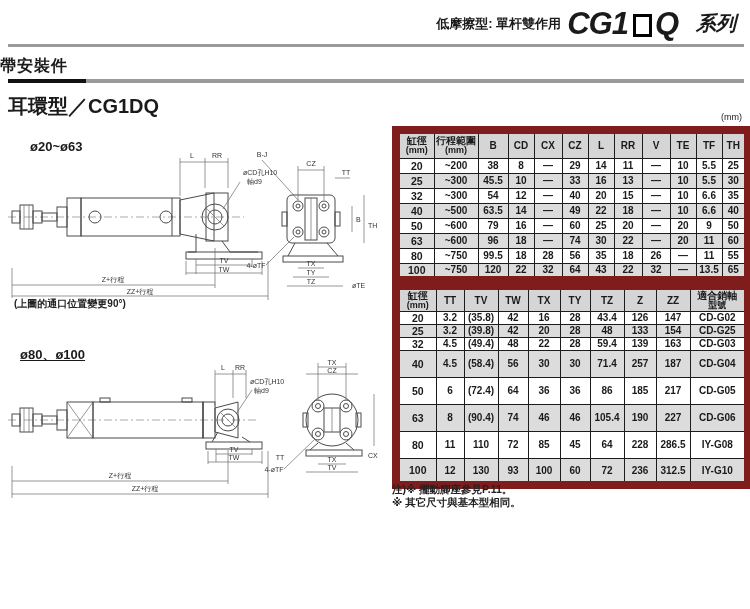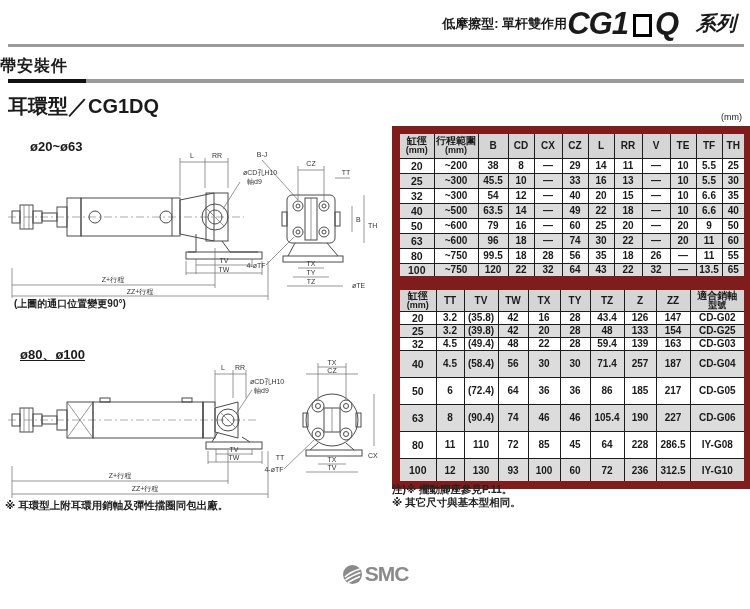--- a/index.html
+++ b/index.html
@@ -2,21 +2,21 @@
 <html><head>
 <meta charset="utf-8">
 <style>
   * { margin:0; padding:0; box-sizing:border-box; }
   html,body { background:#fff; }
   body { font-family:"Liberation Sans","DejaVu Sans",sans-serif; color:#1a1a1a; }
   #page { position:relative; width:750px; height:609px; background:#fff; overflow:hidden; }
 
   
   .title-block { position:absolute; top:8px; right:14px; display:flex; align-items:flex-end; white-space:nowrap; }
-  .subtitle { font-size:13px; font-weight:bold; padding-bottom:6px; }
+  .subtitle { font-size:13px; font-weight:bold; padding-bottom:6px; margin-right:6px; }
   .series { font-size:31px; font-weight:bold; font-style:italic; letter-spacing:-1px; line-height:1; }
   .series-box { display:inline-block; width:19px; height:23px; border:3px solid #000; margin:0 3px 2px 5px; }
   .series-kind { font-size:20px; font-weight:bold; font-style:italic; padding-bottom:2px; margin-left:18px; }
   .top-rule { position:absolute; top:44px; left:8px; right:6px; height:3px; background:#9a9a9a; }
 
   .section-heading { position:absolute; top:56px; left:0; font-size:16px; font-weight:bold; letter-spacing:1px; }
   .section-rule { position:absolute; top:79px; left:8px; right:6px; height:4px; background:#9a9a9a; }
   .section-rule .black-part { width:78px; height:100%; background:#111; }
 
   
@@ -259,21 +259,20 @@
     <text x="274" y="114" text-anchor="middle">4-øTF</text>
     <line class="thin" x1="284" y1="111" x2="314" y2="82"></line>
     <line class="thin" x1="318" y1="106" x2="346" y2="106"></line>
     <text x="332" y="104" text-anchor="middle">TX</text>
     <line class="thin" x1="306" y1="114" x2="358" y2="114"></line>
     <text x="332" y="112" text-anchor="middle">TV</text>
     <text x="368" y="100">CX</text>
     <line class="thin" x1="374" y1="36" x2="374" y2="88"></line>
   </svg>
 
-  <div class="left-footnote">※ 耳環型上附耳環用銷軸及彈性擋圈同包出廠。</div>
 
   <div class="table-title">耳環型</div>
   <div class="unit-label">(mm)</div>
 
   <table id="table1">
     <colgroup>
       <col style="width:38px">
         <col style="width:44px">
         <col style="width:30px">
         <col style="width:26px">
@@ -591,23 +590,14 @@
           <td>IY-G10</td>
         </tr>
       </tbody>
   </table>
 
   <div class="table-notes">
     <div>注)※ 擺動腳座參見P.11。</div>
     <div>※ 其它尺寸與基本型相同。</div>
   </div>
 
-  <div class="footer-logo">
-    <svg width="21" height="21" viewBox="0 0 21 21">
-      <circle cx="10.5" cy="10.5" r="9.5" fill="#8a8a8a"></circle>
-      <path d="M3 13 Q8 8 18 5" stroke="#fff" stroke-width="1.6" fill="none"></path>
-      <path d="M3.5 16 Q9 12 18.5 8.5" stroke="#fff" stroke-width="1.6" fill="none"></path>
-      <path d="M6 18.5 Q11 15.5 18 12.5" stroke="#fff" stroke-width="1.6" fill="none"></path>
-    </svg>
-    <span class="logo-text">SMC</span>
-  </div>
 
 </div>
 
 </body></html>

